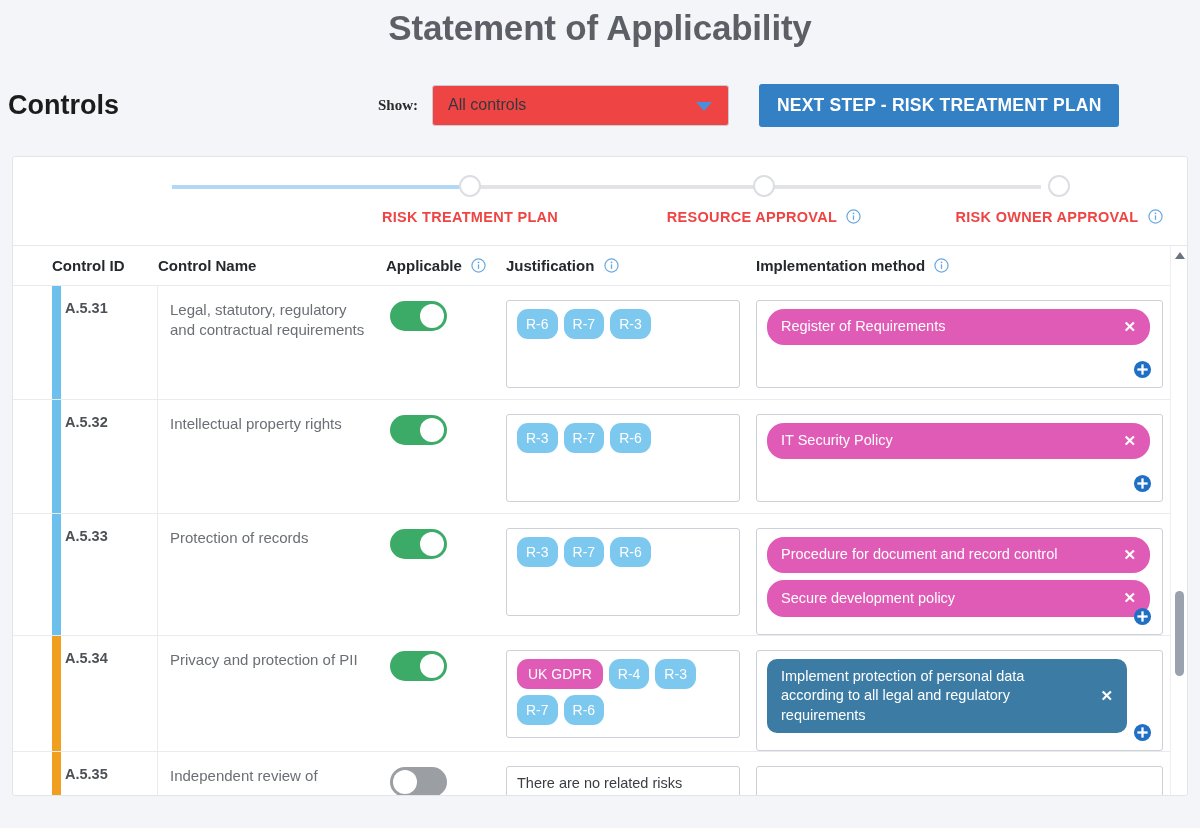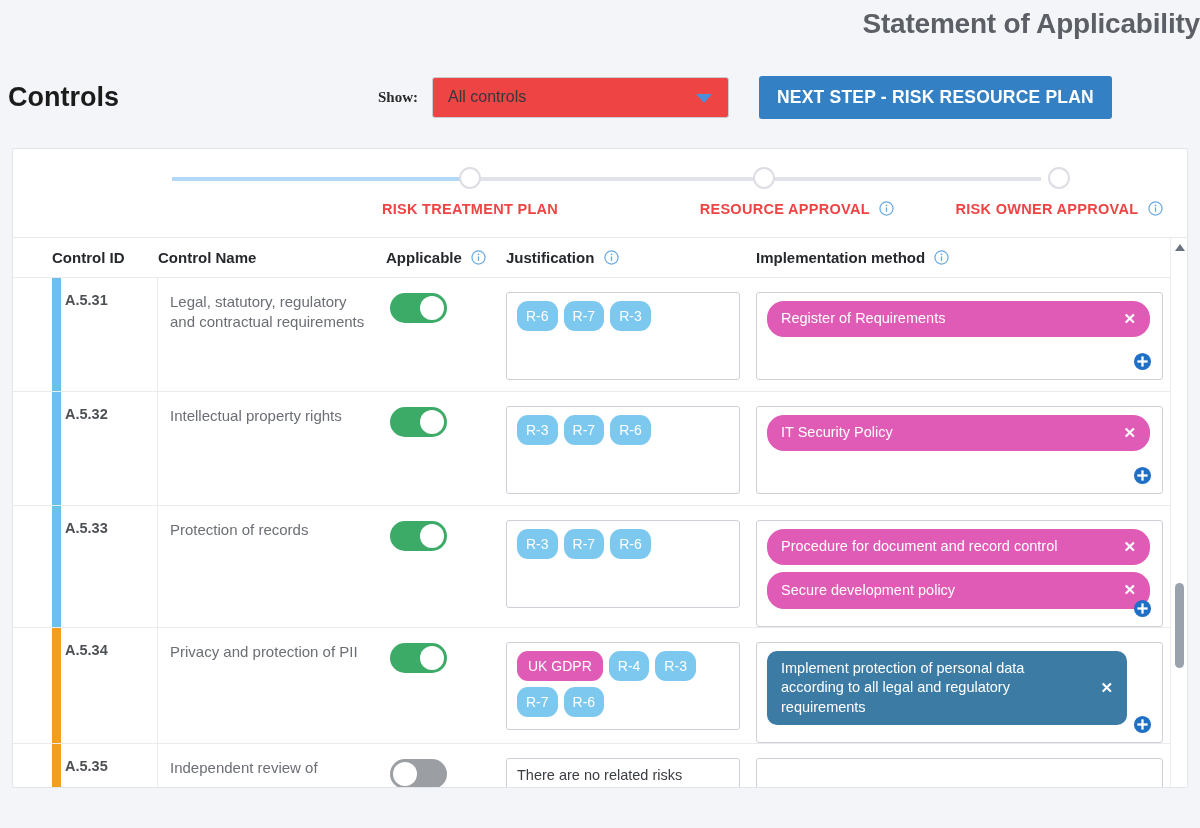--- a/index.html
+++ b/index.html
@@ -6,22 +6,22 @@
   html, body {
     margin: 0; padding: 0;
     width: 1200px; height: 828px;
     background: #f3f5f9;
     font-family: "Liberation Sans", sans-serif;
     overflow: hidden;
   }
 
   
   .page-title {
-    text-align: right;
-    font-size: 28px;
+    text-align: center;
+    font-size: 35px;
     font-weight: bold;
     color: #5c5f66;
     padding-top: 8px;
     letter-spacing: -0.2px;
   }
 
   .toolbar {
     display: flex;
     align-items: center;
     height: 58px;
@@ -306,36 +306,36 @@
 <div class="toolbar">
   <div class="toolbar-title">Controls</div>
 
   <div class="show-label">Show:</div>
 
   <div class="select-box">
     <span title="All controls">All controls</span>
     <span class="select-caret"></span>
   </div>
 
-  <button class="next-btn">NEXT STEP - RISK RESOURCE PLAN</button>
+  <button class="next-btn">NEXT STEP - RISK TREATMENT PLAN</button>
 </div>
 
 <div class="card">
 
   <div class="stepper">
     <div class="step-track"></div>
     <div class="step-track-done"></div>
 
 
     <div class="step" style="left:327px;">
       <div class="step-dot"></div>
       <div class="step-label">RISK TREATMENT PLAN</div>
     </div>
 
-    <div class="step" style="left:621px;text-align:right;">
+    <div class="step" style="left:621px;">
       <div class="step-dot"></div>
       <div class="step-label">
         <span>RESOURCE APPROVAL</span>
         <span class="info-ico">
           <svg viewBox="0 0 16 16" width="15" height="15">
               <circle cx="8" cy="8" r="7" fill="none" stroke="#6aa9e0" stroke-width="1.3"></circle>
               <circle cx="8" cy="4.6" r="0.95" fill="#6aa9e0"></circle>
               <rect x="7.3" y="6.6" width="1.4" height="5" rx="0.6" fill="#6aa9e0"></rect>
             </svg>
         </span>

